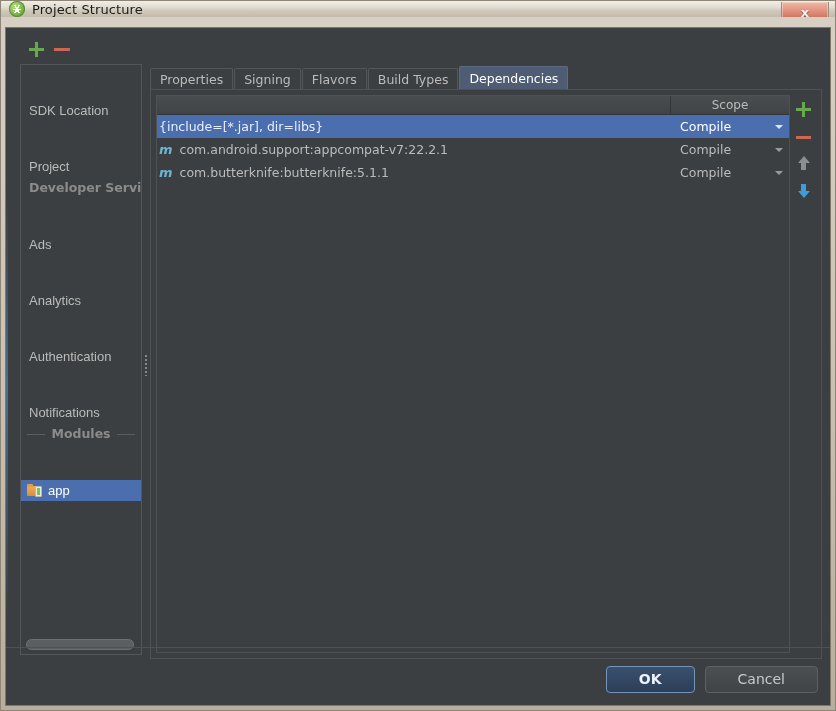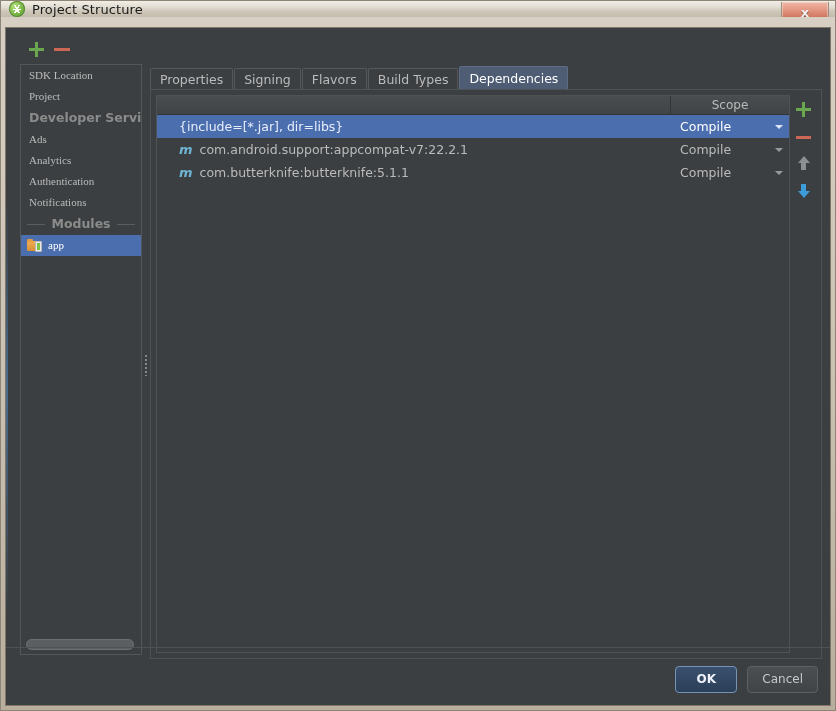--- a/index.html
+++ b/index.html
@@ -154,23 +154,24 @@
     background: #3c3f41;
     border: 1px solid #545759;
     box-sizing: border-box;
     overflow: hidden;
   }
   .side-item {
     height: 21px;
     line-height: 21px;
     padding-left: 8px;
     color: #bbbbbb;
-    font-size: 11px;
-    font-family: Liberation Serif, serif;
+    font-size: 13px;
+    font-family: Liberation Sans, sans-serif;
     white-space: nowrap;
+    margin-top: 35px;
   }
   .side-item.selected {
     background: #4b6eaf;
     color: #ffffff;
     display: flex;
     align-items: center;
     padding-left: 6px;
   }
   .side-group {
     height: 22px;
@@ -326,21 +327,21 @@
     display: flex;
     height: 23px;
     align-items: center;
   }
   .row.selected { background: #4b6eaf; }
   .cell-name {
     flex: 1;
     height: 23px;
     display: flex;
     align-items: center;
-    padding-left: 22px;
+    padding-left: 2px;
     box-sizing: border-box;
     overflow: hidden;
   }
   .m-icon {
     color: #6fb3d2;
     font-style: italic;
     font-weight: bold;
     font-size: 13px;
     font-family: "DejaVu Sans", sans-serif;
     margin-right: 7px;
@@ -423,22 +424,22 @@
     position: absolute;
     right: 12px; bottom: 12px;
     display: flex;
     gap: 10px;
   }
   .btn {
     min-width: 62px;
     height: 27px;
     line-height: 25px;
     text-align: center;
-    padding: 0 14px;
-    font-size: 12px;
+    padding: 0 32px;
+    font-size: 14px;
     font-family: "DejaVu Sans", sans-serif;
     color: #c8c8c8;
     background: linear-gradient(180deg,#4b4f51 0%, #414446 100%);
     border: 1px solid #5e6163;
     border-radius: 4px;
     box-sizing: border-box;
   }
   .btn.primary {
     color: #eef3fb;
     background: linear-gradient(180deg,#39506e 0%, #2c3f58 100%);

